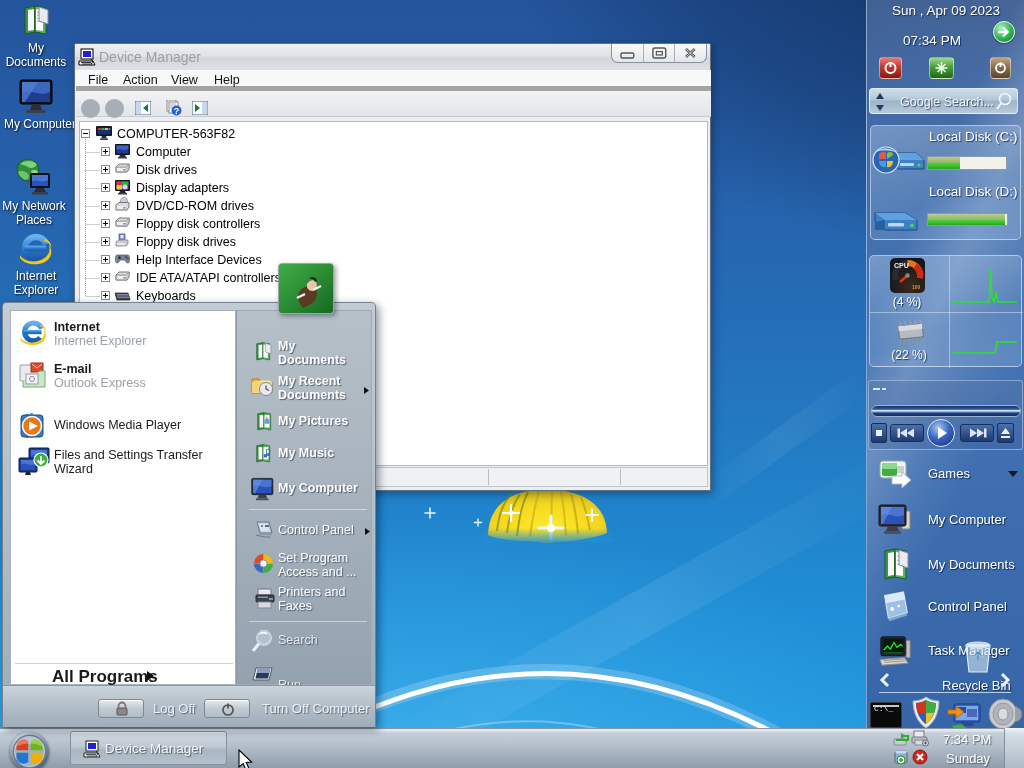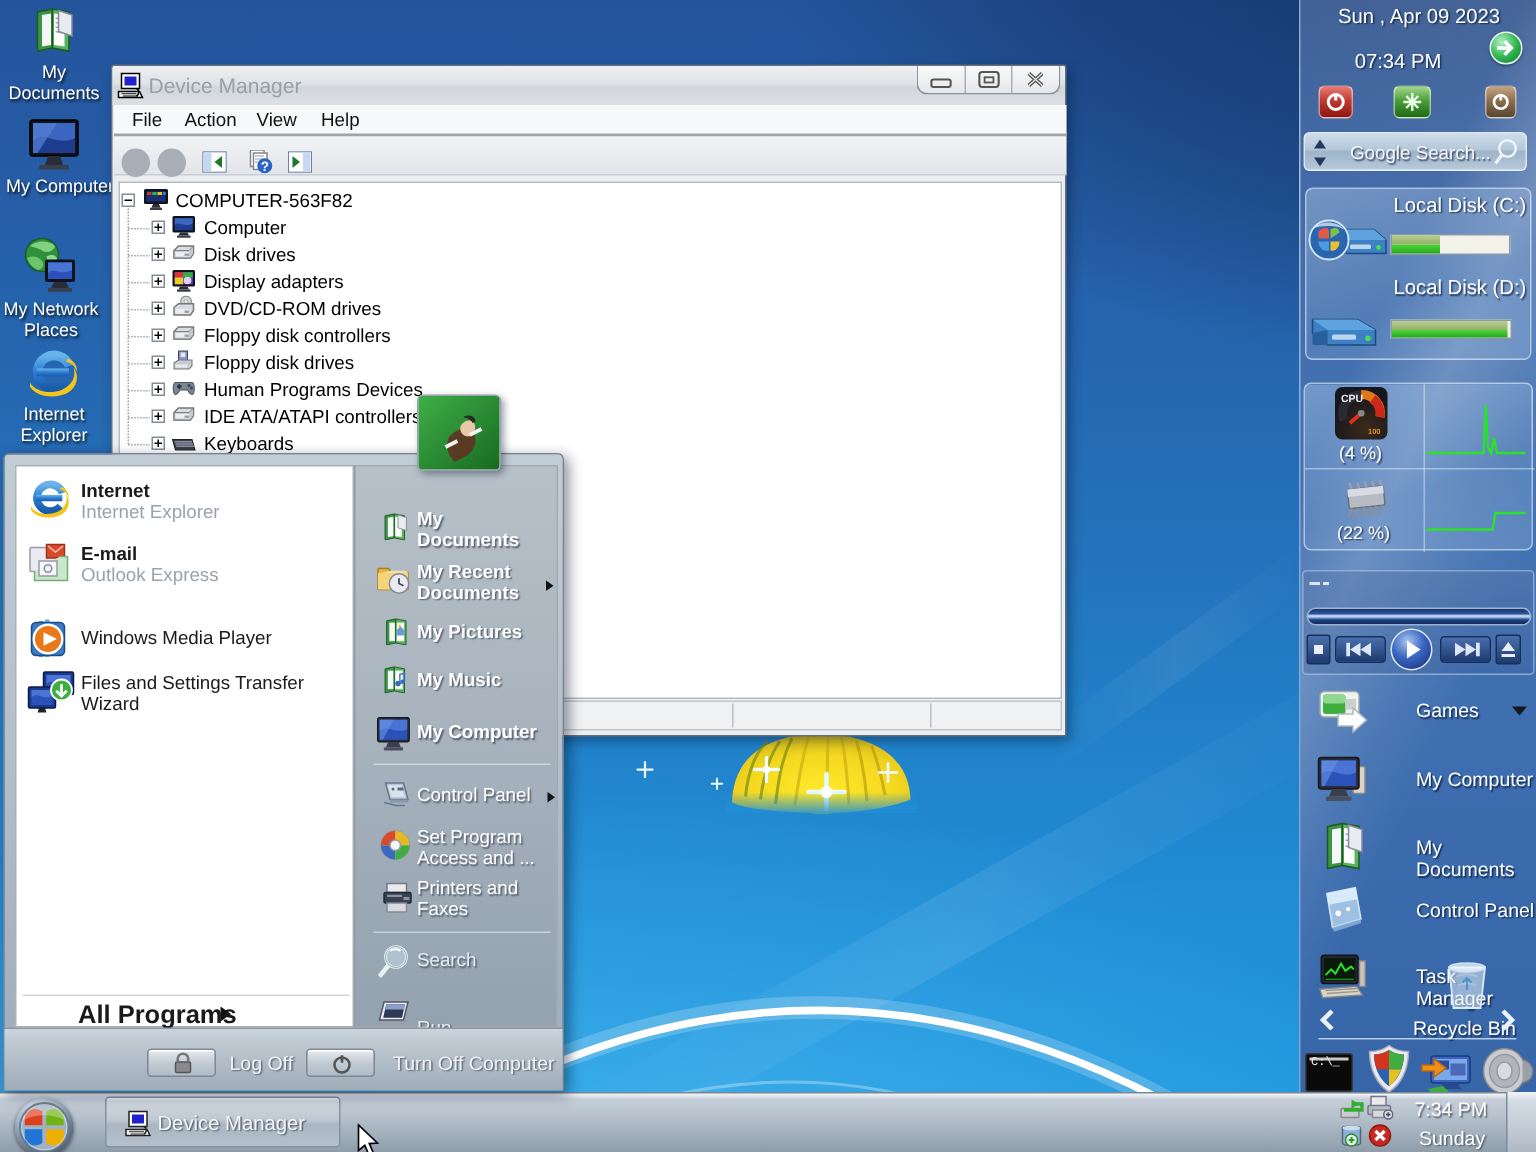--- a/index.html
+++ b/index.html
@@ -17,21 +17,21 @@
 
 #dmwin { left:74px; top:43px; width:637px; height:448px; background:#ebedef;
   border:1px solid #63707e; border-radius:2px 2px 0 0; box-shadow:2px 3px 8px rgba(0,20,50,.4); }
 #dmtitle { position:absolute; left:0; top:0; width:100%; height:26px;
   background:linear-gradient(180deg,#eef0f2 0%,#dfe2e6 45%,#d2d6db 55%,#dde0e4 100%); border-radius:2px 2px 0 0; }
 #dmtitle .ttxt { position:absolute; left:24px; top:5px; font-size:14px; color:#9aa0a8; }
 #dmbtns { position:absolute; left:536px; top:0px; width:96px; height:19px; background:linear-gradient(180deg,#f8f9fa,#e4e7ea);
   border:1px solid #8a929c; border-top:none; border-radius:0 0 7px 7px; display:flex; }
 #dmbtns .wb { flex:1; position:relative; border-right:1px solid #aab0b8; }
 #dmbtns .wb:last-child { border-right:none; }
-#dmmenu { position:absolute; left:1px; top:26px; width:635px; height:21px; background:#f7f8f9; border-bottom:2px solid #a3a3a3;
+#dmmenu { position:absolute; left:1px; top:26px; width:635px; height:21px; background:#f7f8f9; border-bottom:5px solid #a3a3a3;
   font-size:12.5px; color:#111; }
 #dmmenu span { position:absolute; top:3px; }
 #dmtools { position:absolute; left:1px; top:47px; width:635px; height:26px;
   background:linear-gradient(180deg,#f2f3f5,#e2e5e9); border-bottom:1px solid #c8cdd3; }
 #dmtree { position:absolute; left:4px; top:77px; width:629px; height:345px; background:#fff; border:1px solid #b4bac2; overflow:hidden; }
 #dmstatus { position:absolute; left:4px; top:423px; width:629px; height:20px; background:#eff1f3; border:1px solid #c0c6cc; }
 #dmstatus .sdiv { position:absolute; top:1px; height:16px; width:1px; background:#b8bec6; }
 .trow { position:absolute; height:18px; font-size:12.5px; color:#000; white-space:nowrap; }
 .trow .pm { position:absolute; width:9px; height:9px; border:1px solid #848c96; background:#fff; top:4px; }
 .trow .pm:before { content:""; position:absolute; left:1px; top:3px; width:5px; height:1px; background:#000; }
@@ -44,21 +44,21 @@
     linear-gradient(115deg, rgba(255,255,255,0) 30%, rgba(255,255,255,.22) 43%, rgba(255,255,255,.07) 56%, rgba(255,255,255,0) 65%),
     linear-gradient(205deg, rgba(255,255,255,.10) 0%, rgba(255,255,255,0) 35%),
     linear-gradient(180deg, #31548c 0%, #3a62a0 12%, #4470ae 30%, #4372b2 55%, #3c6cae 75%, #3666a8 100%);
   border-left:1px solid rgba(220,235,250,.45); }
 .spanel { position:absolute; background:linear-gradient(160deg, rgba(210,230,250,.34), rgba(150,185,225,.18) 60%, rgba(170,200,235,.26));
   border:1px solid rgba(235,245,255,.55); border-radius:5px; }
 .stext { position:absolute; color:#fff; text-shadow:1px 1px 1px rgba(0,10,40,.65); white-space:nowrap; }
 .sbtn { position:absolute; width:23px; height:22px; border-radius:4px; border:1px solid rgba(255,255,255,.5); }
 .shortcut { position:absolute; left:0; width:158px; height:46px; }
 .shortcut .sictn { position:absolute; left:11px; top:0; width:34px; height:34px; }
-.shortcut .slab { position:absolute; left:77px; top:9px; font-size:13px; color:#fff; text-shadow:1px 1px 1px rgba(0,10,40,.7); }
+.shortcut .slab { position:absolute; left:61px; top:9px; font-size:13px; color:#fff; text-shadow:1px 1px 1px rgba(0,10,40,.7); }
 
 #taskbar { left:0; top:728px; width:1024px; height:40px;
   background:linear-gradient(180deg, #5f6a77 0%, #edf1f5 4%, #c6cfd9 12%, #b3bfca 45%, #a2afbc 70%, #8f9dab 100%); }
 #taskbtn { position:absolute; left:70px; top:3px; width:157px; height:34px; border-radius:3px; border:1px solid #8793a1;
   background:linear-gradient(180deg,#d3dbe2 0%,#bfc9d3 45%,#aab7c3 55%,#b4c0cb 100%);
   box-shadow:inset 0 1px 0 rgba(255,255,255,.7); }
 #taskbtn span { position:absolute; left:34px; top:9px; font-size:13.5px; color:#f2f5f8; text-shadow:1px 1px 1px rgba(60,70,85,.8); }
 #tray { position:absolute; right:0; top:0; width:160px; height:40px; }
 #trayclock { position:absolute; left:79px; top:4px; font-size:13px; color:#fff; text-shadow:1px 1px 1px rgba(50,60,75,.7); }
 
@@ -337,21 +337,21 @@
         </div>
       <div class="trow" style="left:0;top:129px;width:620px">
           <span class="pm plus" style="left:21px"></span>
           <span class="ticon" style="left:34px"><svg width="17" height="16" viewBox="0 0 17 16">
               <path d="M3 4 C1 4 1 12 3 12 C5 12 5 10 6 9 L11 9 C12 10 12 12 14 12 C16 12 16 4 14 4 Z" fill="#7a8696" stroke="#4a5260" stroke-width=".7"></path>
               <rect x="4" y="6" width="3" height="1.4" fill="#2a3040"></rect>
               <rect x="4.8" y="5.2" width="1.4" height="3" fill="#2a3040"></rect>
               <circle cx="12" cy="6" r="1" fill="#3a4250"></circle>
               <circle cx="13.6" cy="7.6" r="1" fill="#3a4250"></circle>
             </svg></span>
-          <span class="ttext" style="left:56px">Human Programs Devices</span>
+          <span class="ttext" style="left:56px">Help Interface Devices</span>
         </div>
       <div class="trow" style="left:0;top:147px;width:620px">
           <span class="pm plus" style="left:21px"></span>
           <span class="ticon" style="left:34px"><svg width="17" height="16" viewBox="0 0 17 16">
               <path d="M2 6 L5 3 L15 3 L15 8 L13 11 L2 11 Z" fill="#d9dce0" stroke="#777"></path>
               <path d="M2 6 L12 6 L15 3 L15 8 L13 11 L2 11 Z" fill="#c7cbd1" stroke="#777" stroke-width=".6"></path>
               <rect x="3" y="7" width="9" height="3" fill="#eceef0"></rect>
               <rect x="9" y="8" width="3" height="1.6" fill="#9aa0a8"></rect>
             </svg></span>
           <span class="ttext" style="left:56px">IDE ATA/ATAPI controllers</span>

